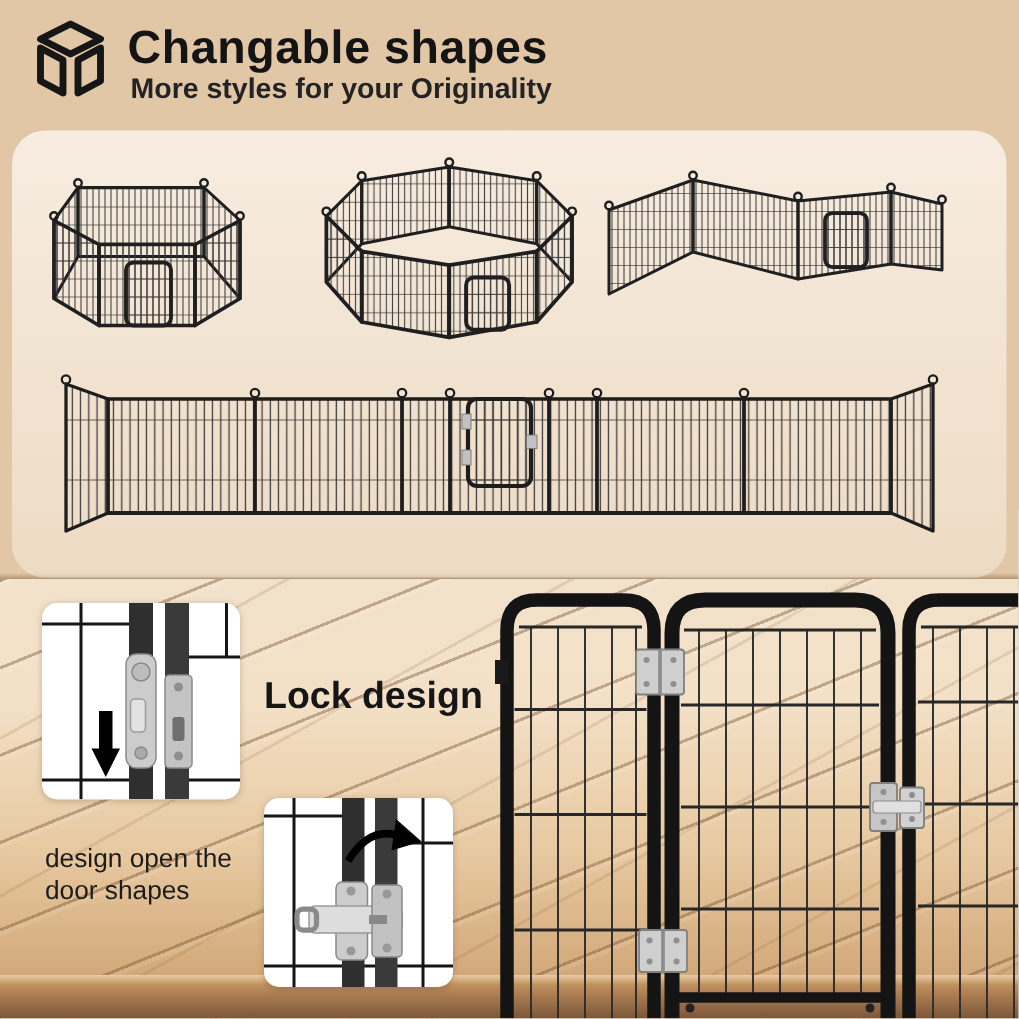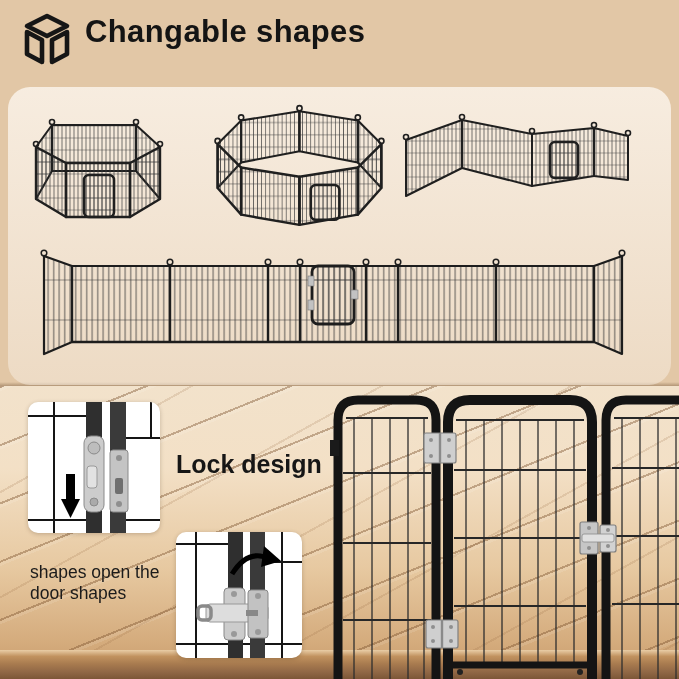--- a/index.html
+++ b/index.html
@@ -100,20 +100,21 @@
   <div class="shapes-overlay"></div>
 
   <svg class="cube-icon" width="52" height="56" viewBox="0 0 52 56">
     <g fill="none" stroke="#161616" stroke-width="4.6" stroke-linejoin="round">
       <path d="M26,4 L46,14 L26,24 L6,14 Z"></path>
       <path d="M6,20 L21,28 L21,50 L6,42 Z"></path>
       <path d="M46,20 L31,28 L31,50 L46,42 Z"></path>
     </g>
   </svg>
   <div class="title">Changable shapes</div>
+  <div class="subtitle">More styles for your Originality</div>
 
   <svg class="pen-hex" width="140" height="124" viewBox="0 0 140 124">
     <g fill="url(#meshA)" stroke="#1f1f1f" stroke-width="2" stroke-linejoin="round">
       <path d="M24,22 L108,22 L108,68 L24,68 Z"></path>
       <path d="M8,44 L24,22 L24,68 L8,96 Z"></path>
       <path d="M108,22 L132,44 L132,96 L108,68 Z"></path>
       <path d="M38,60 L8,44 L8,96 L38,114 Z" stroke-width="2.4"></path>
       <path d="M102,60 L132,44 L132,96 L102,114 Z" stroke-width="2.4"></path>
       <path d="M38,60 L102,60 L102,114 L38,114 Z" stroke-width="2.4"></path>
       <rect x="56" y="72" width="30" height="42" rx="5" stroke-width="2.6"></rect>
@@ -331,17 +332,17 @@
       <rect x="72" y="58" width="20" height="48" rx="3" fill="#c2c2c2" stroke="#888" stroke-width="1"></rect>
       <rect x="70" y="78" width="12" height="6" fill="#888888"></rect>
       <circle cx="58" cy="62" r="3" fill="#999"></circle>
         <circle cx="58" cy="102" r="3" fill="#999"></circle>
       <circle cx="82" cy="64" r="3" fill="#999"></circle>
         <circle cx="82" cy="100" r="3" fill="#999"></circle>
     </svg>
   </div>
 
   <div class="caption">
-    <div>shapes open the</div>
+    <div>design open the</div>
     <div>door shapes</div>
   </div>
 
 </div>
 
 </body></html>

